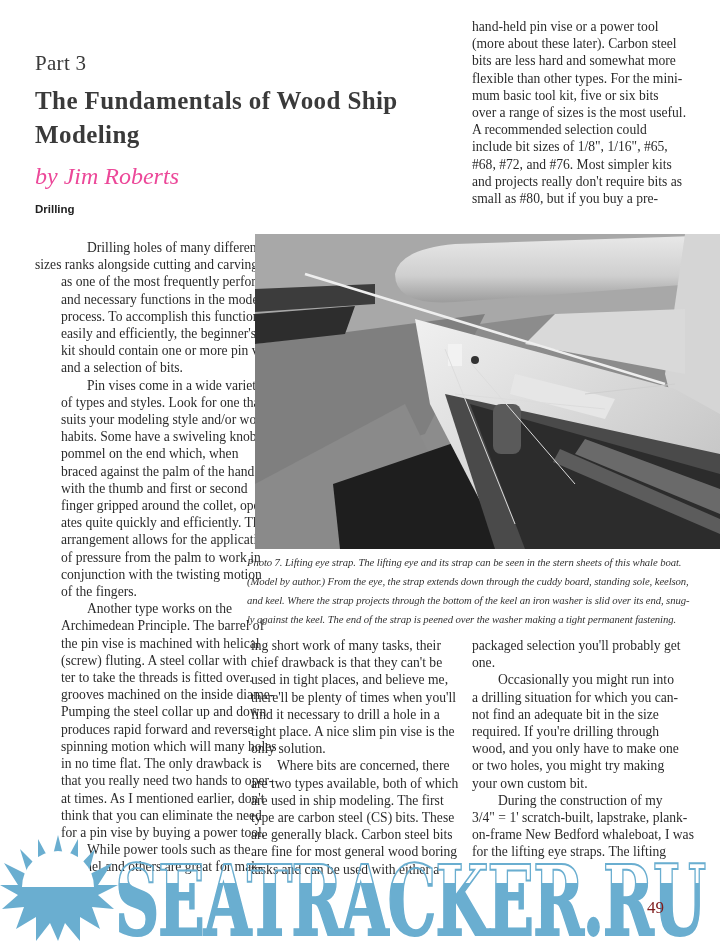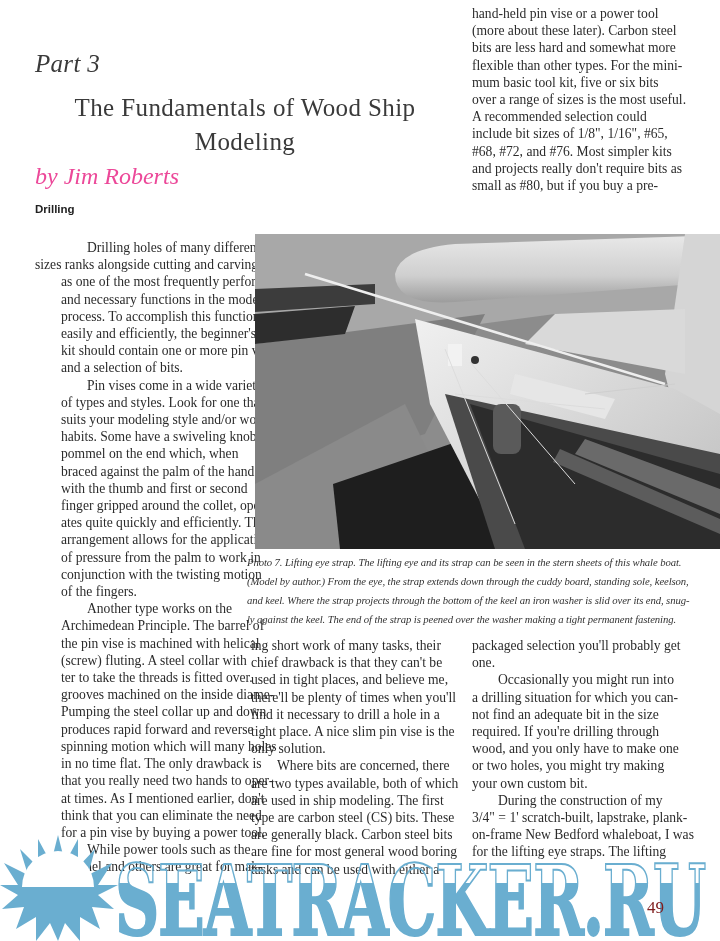--- a/index.html
+++ b/index.html
@@ -5,38 +5,38 @@
     html, body { margin: 0; padding: 0; background: #ffffff; }
     body {
       width: 720px; height: 941px; position: relative; overflow: hidden;
       font-family: "Liberation Serif", "DejaVu Serif", serif;
       color: #2a2a2a;
     }
     .heading {
       position: absolute; left: 35px; top: 50px; width: 420px;
       font-family: "Liberation Serif", serif; color: #3a3a3a;
     }
-    .part-label { font-size: 25px; line-height: 27px; letter-spacing: 0.3px; font-style: italic; }
-    .title { font-size: 25px; line-height: 34px; font-weight: normal; letter-spacing: 0.4px; margin-top: 14px; text-align: center; }
+    .part-label { font-size: 21px; line-height: 27px; letter-spacing: 0.3px; }
+    .title { font-size: 25px; line-height: 34px; font-weight: bold; letter-spacing: 0.4px; margin-top: 7px; }
     .byline {
       position: absolute; left: 35px; top: 163px;
       font-style: italic; font-size: 24px; color: #ec4899;
     }
     .section-head {
       position: absolute; left: 35px; top: 203px;
       font-family: "Liberation Sans", sans-serif; font-weight: bold; font-size: 11.5px; color: #222;
     }
     .col {
       position: absolute; font-size: 13.6px; line-height: 17.2px; color: #2b2b2b;
     }
     .col p { margin: 0; text-indent: 26px; }
     .col p.noindent { text-indent: 0; }
     .line { display: block; white-space: nowrap; }
     .col-left { left: 35px; top: 239px; width: 215px; }
-    .col-right-top { left: 472px; top: 5px; width: 215px; }
+    .col-right-top { left: 472px; top: 18px; width: 215px; }
     .col-mid { left: 251px; top: 637px; width: 215px; }
     .col-right { left: 472px; top: 637px; width: 230px; }
 
     .photo {
       position: absolute; left: 255px; top: 234px; width: 465px; height: 315px;
       background: linear-gradient(160deg, #6a6a6a 0%, #9a9a9a 30%, #8a8a8a 55%, #4e4e4e 100%);
       overflow: hidden;
     }
     .photo svg { position: absolute; left: 0; top: 0; }
     .caption {

